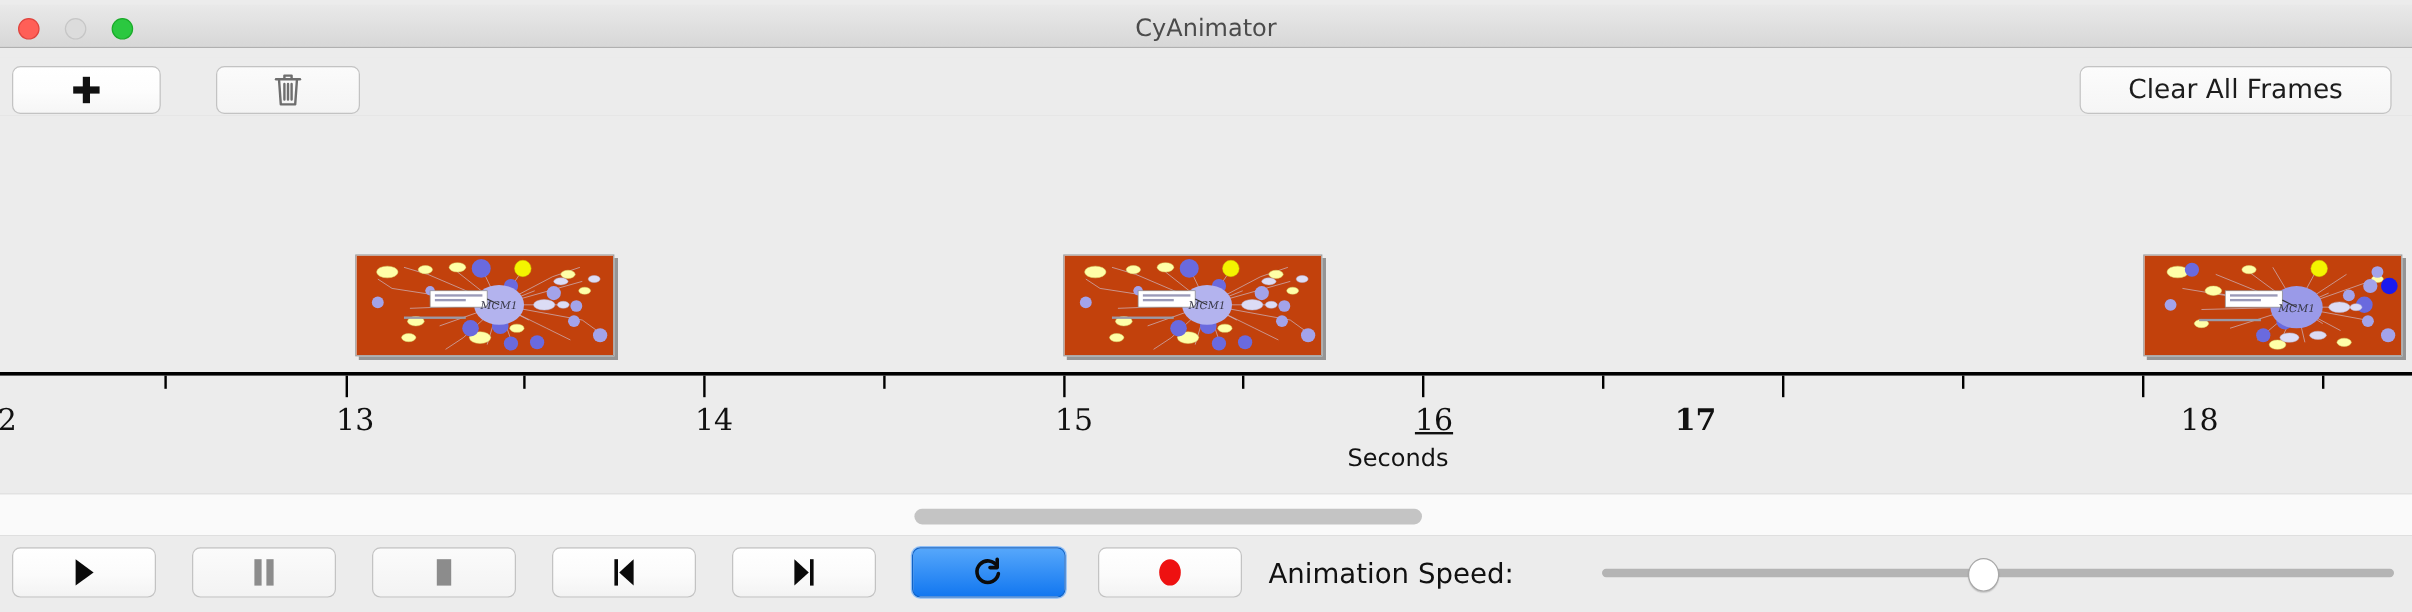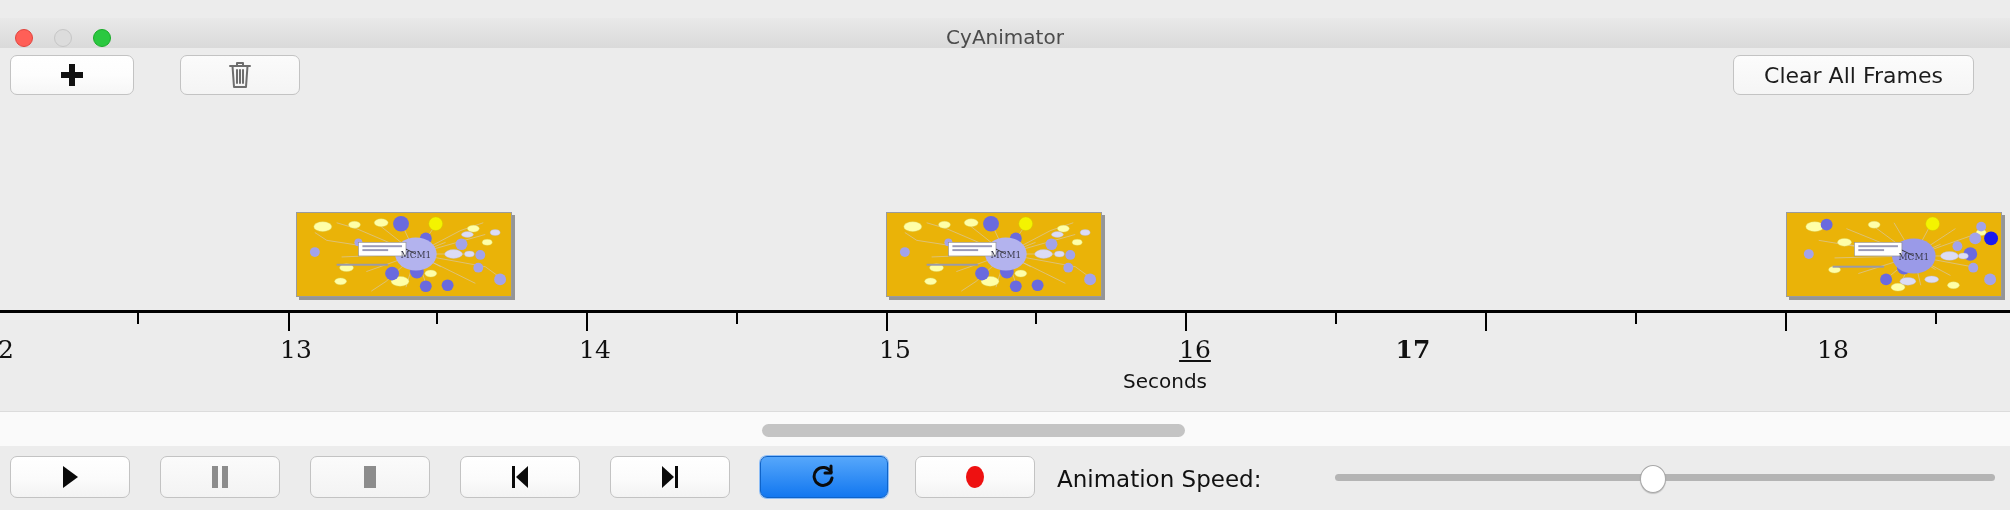--- a/index.html
+++ b/index.html
@@ -54,21 +54,21 @@
     position: absolute;
     top: 1px;
     width: 1px; height: 12px;
     background: #a7a7a7;
     transform: skewX(-18deg);
   }
 
   
   .titlebar {
     position: absolute;
-    left: 0; top: 18px;
+    left: 0; top: 4px;
     width: 2010px; height: 35px;
     background: linear-gradient(to bottom, #e9e9e9 0%, #d7d7d7 100%);
     border-bottom: 1px solid #b0b0b0;
   }
   .tl {
     position: absolute;
     top: 11px;
     width: 18px; height: 18px;
     border-radius: 50%;
     box-sizing: border-box;
@@ -102,21 +102,21 @@
     display: flex;
     align-items: center;
     justify-content: center;
     cursor: default;
   }
   .btn.flat {
     background: linear-gradient(to bottom, #fbfbfb 0%, #f4f4f4 100%);
   }
   .btn-add   { left: 10px;  top: 7px;  width: 124px; height: 40px; }
   .btn-del   { left: 180px; top: 7px;  width: 120px; height: 40px; }
-  .btn-clear { left: 1733px;top: 7px;  width: 241px; height: 40px;
+  .btn-clear { left: 1733px;top: 7px;  width: 260px; height: 40px;
                background: linear-gradient(to bottom,#fcfcfc 0%,#f5f5f5 100%); }
   .btn-clear span {
     font-size: 22px;
     color: #1c1c1c;
     font-family: "DejaVu Sans", sans-serif;
   }
   .plus-icon {
     position: relative;
     width: 24px; height: 24px;
   }
@@ -140,21 +140,22 @@
     position: absolute;
     box-sizing: border-box;
     border: 1px solid #9b9b9b;
     background: #ffffff;
     box-shadow: 3px 3px 0 0 rgba(120,120,120,.75);
     overflow: hidden;
   }
   .frame-inner {
     position: absolute;
     inset: 0;
-    background: #eab308;
+    background: #c2410c;
+    font-style: italic;
   }
   .frame svg { display: block; width: 100%; height: 100%; }
 
   
   .axis-line {
     position: absolute;
     left: 0; top: 214px;
     width: 2010px; height: 3px;
     background: #000;
   }

